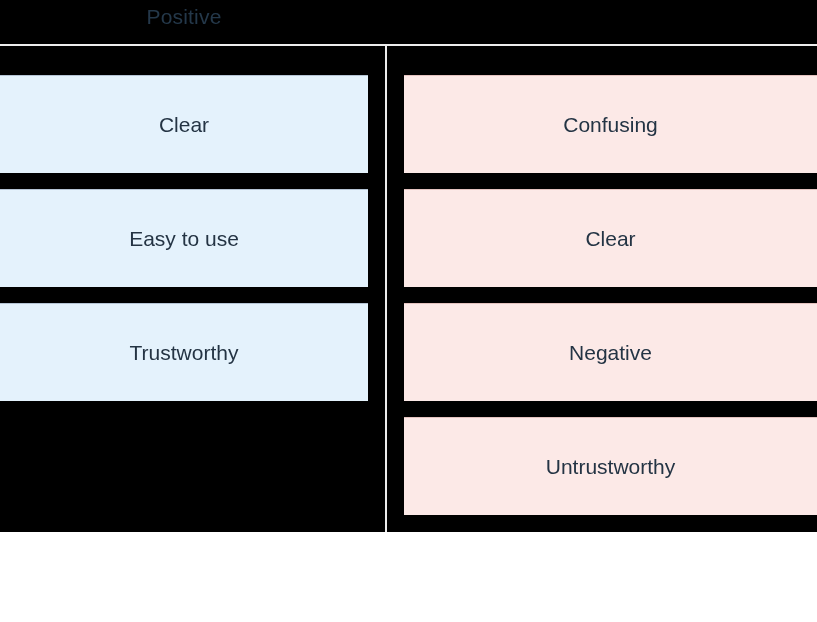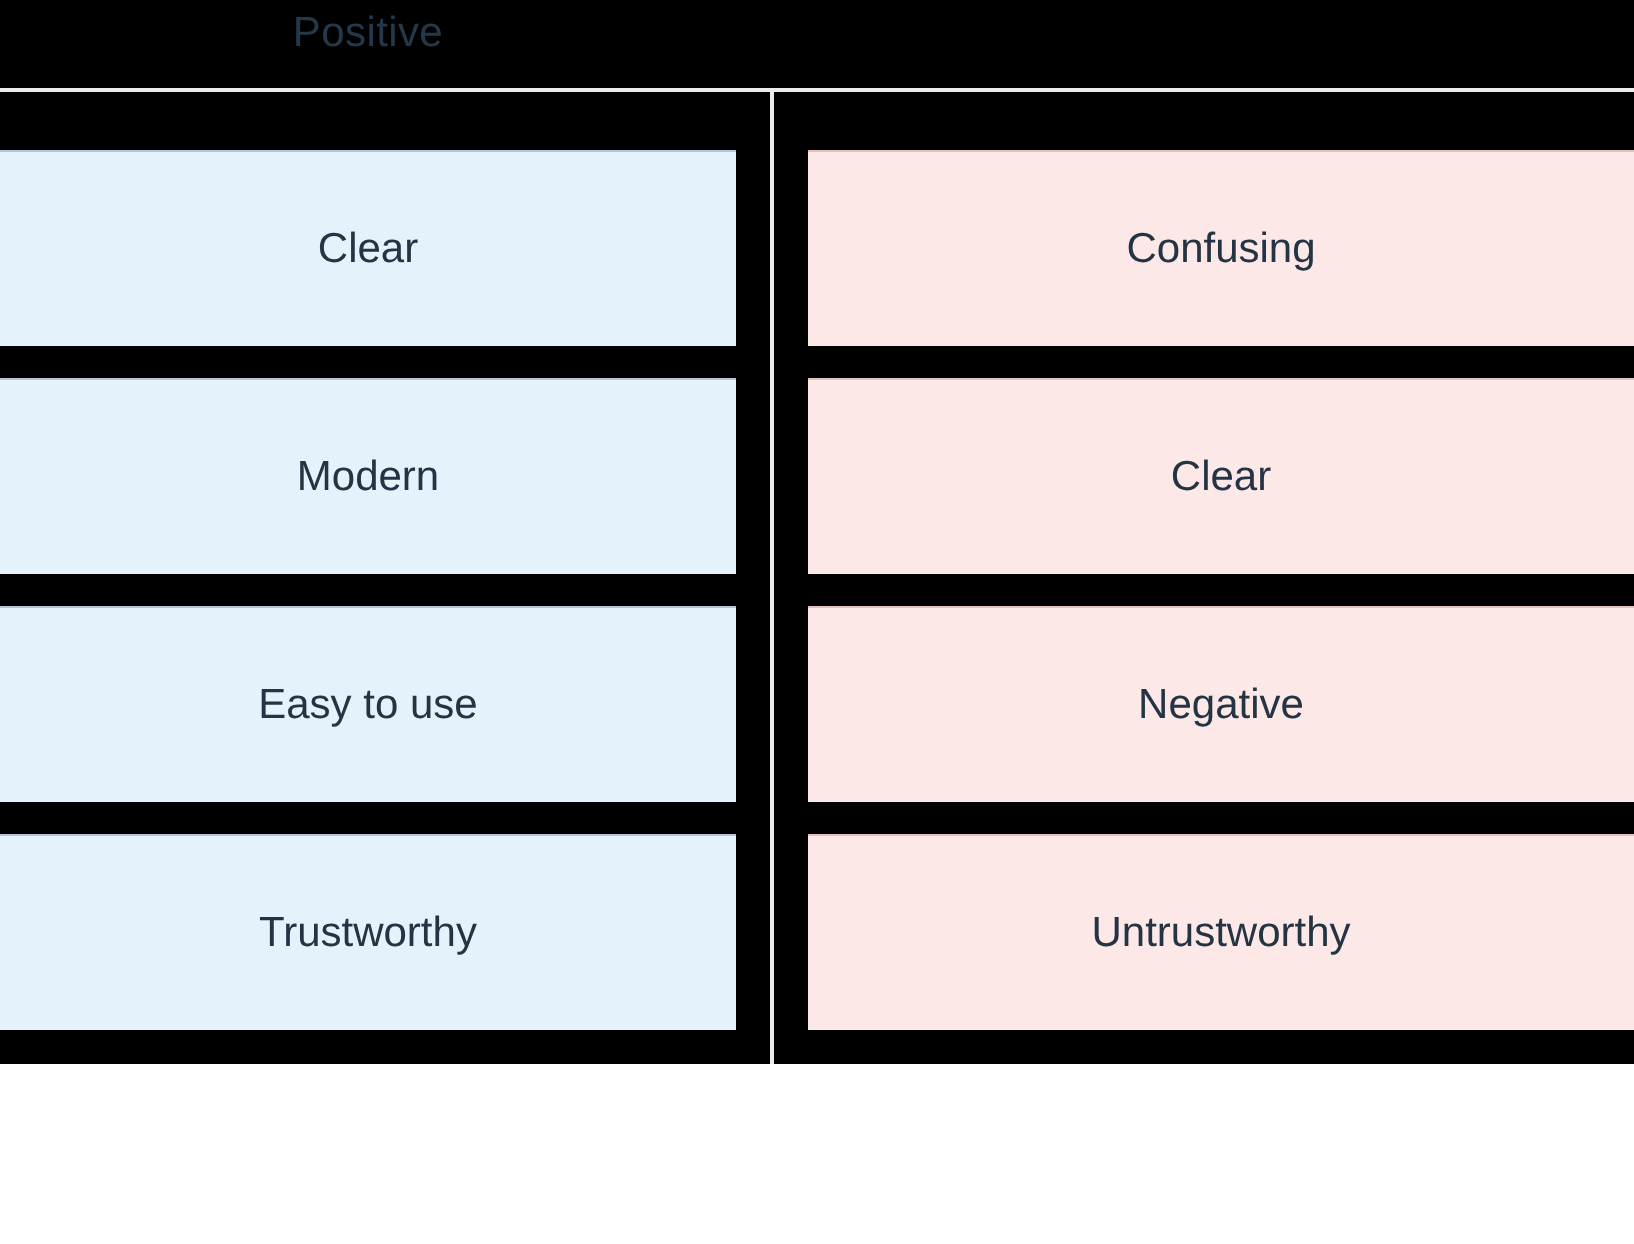--- a/index.html
+++ b/index.html
@@ -80,21 +80,20 @@
 <div class="stage">
 
   <div class="col-header pos">Positive</div>
 
 
   <div class="hrule"></div>
   <div class="vrule"></div>
 
   <div class="col pos">
     <div class="card">Clear</div>
-    <div class="card">Modern</div>
     <div class="card">Easy to use</div>
     <div class="card">Trustworthy</div>
   </div>
 
   <div class="col neg">
     <div class="card">Confusing</div>
     <div class="card">Clear</div>
     <div class="card">Negative</div>
     <div class="card">Untrustworthy</div>
   </div>

